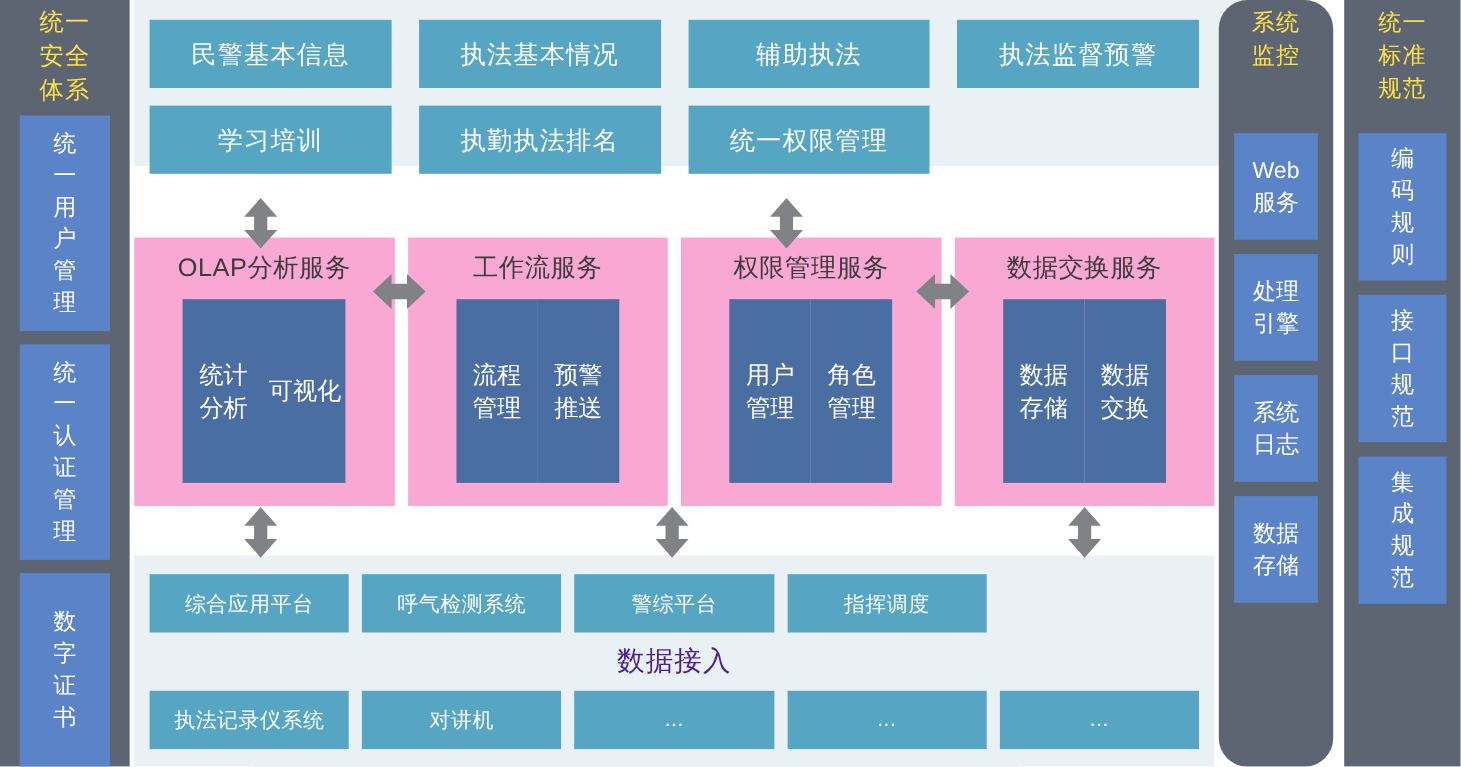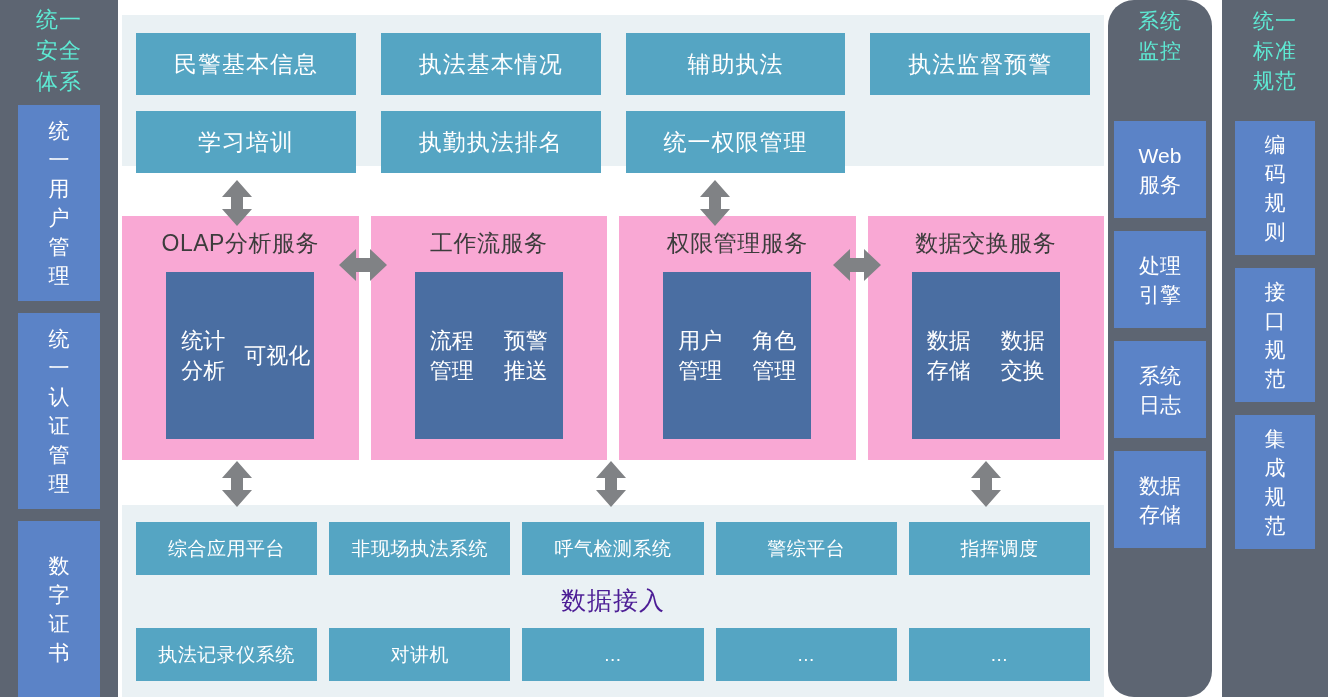--- a/index.html
+++ b/index.html
@@ -23,21 +23,21 @@
     position: absolute;
     top: 0;
     height: 697px;
     background: #5d6572;
     box-sizing: border-box;
     display: flex;
     flex-direction: column;
     align-items: center;
   }
   .gray-col .col-title {
-    color: #5eead4;
+    color: #fde047;
     font-size: 21px;
     line-height: 30px;
     text-align: center;
     font-weight: 400;
     letter-spacing: 1px;
     padding-top: 6px;
     white-space: pre-line;
   }
   .gray-col .col-box {
     background: #5b83c7;
@@ -53,41 +53,42 @@
   }
 
   
   #col-security { left: 0; width: 118px; }
   #col-security .col-title { font-size: 22px; line-height: 31px; padding-top: 4px; }
   #col-security .col-box { width: 82px; margin-top: 0; }
 
   
   #col-monitor { left: 1108px; width: 104px; border-radius: 26px; }
   #col-standards { left: 1222px; width: 106px; }
-  #col-monitor .col-box { width: 92px; }
+  #col-monitor .col-box { width: 76px; }
   #col-standards .col-box { width: 80px; }
 
   
   #main {
     position: absolute;
     left: 118px;
     top: 0;
     width: 990px;
     height: 697px;
     background: #ffffff;
   }
 
   
   #app-panel {
     position: absolute;
     left: 4px;
-    top: 15px;
+    top: 0;
     width: 982px;
     height: 151px;
     background: #eaf1f4;
+    padding-left: 48px;
   }
   .app-grid {
     position: absolute;
     left: 14px;
     top: 18px;
     width: 954px;
     display: grid;
     grid-template-columns: repeat(4, 1fr);
     grid-auto-rows: 62px;
     column-gap: 25px;
@@ -284,21 +285,20 @@
           <div class="service-box">数据
 交换</div>
         </div>
       </div>
 
     </div>
 
     <div id="data-panel">
       <div class="data-row" id="data-row-top">
         <div class="data-box">综合应用平台</div>
-        <div class="data-box">非现场执法系统</div>
         <div class="data-box">呼气检测系统</div>
         <div class="data-box">警综平台</div>
         <div class="data-box">指挥调度</div>
       </div>
 
       <div id="data-access-label">数据接入</div>
 
       <div class="data-row" id="data-row-bottom">
         <div class="data-box">执法记录仪系统</div>
         <div class="data-box">对讲机</div>

